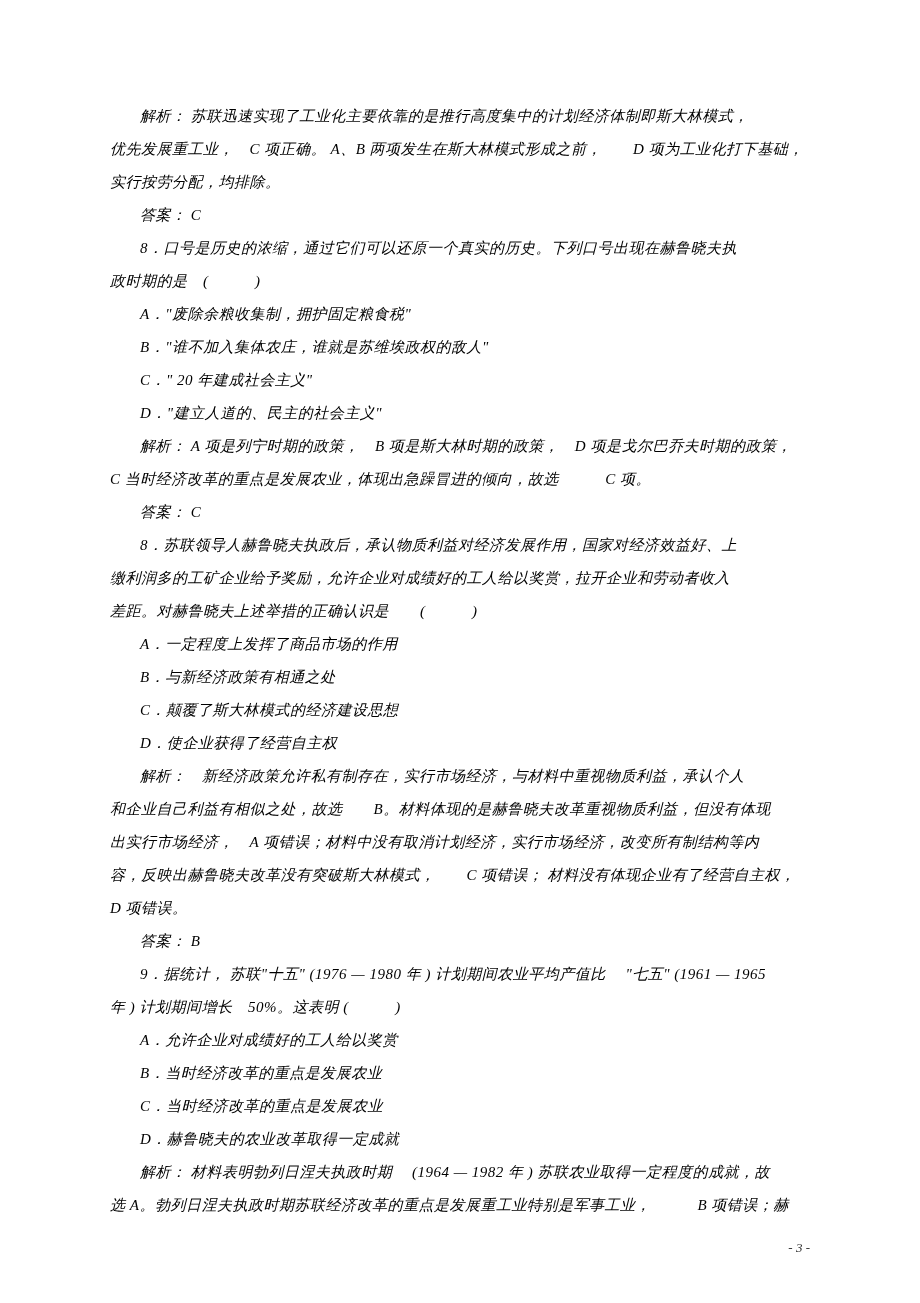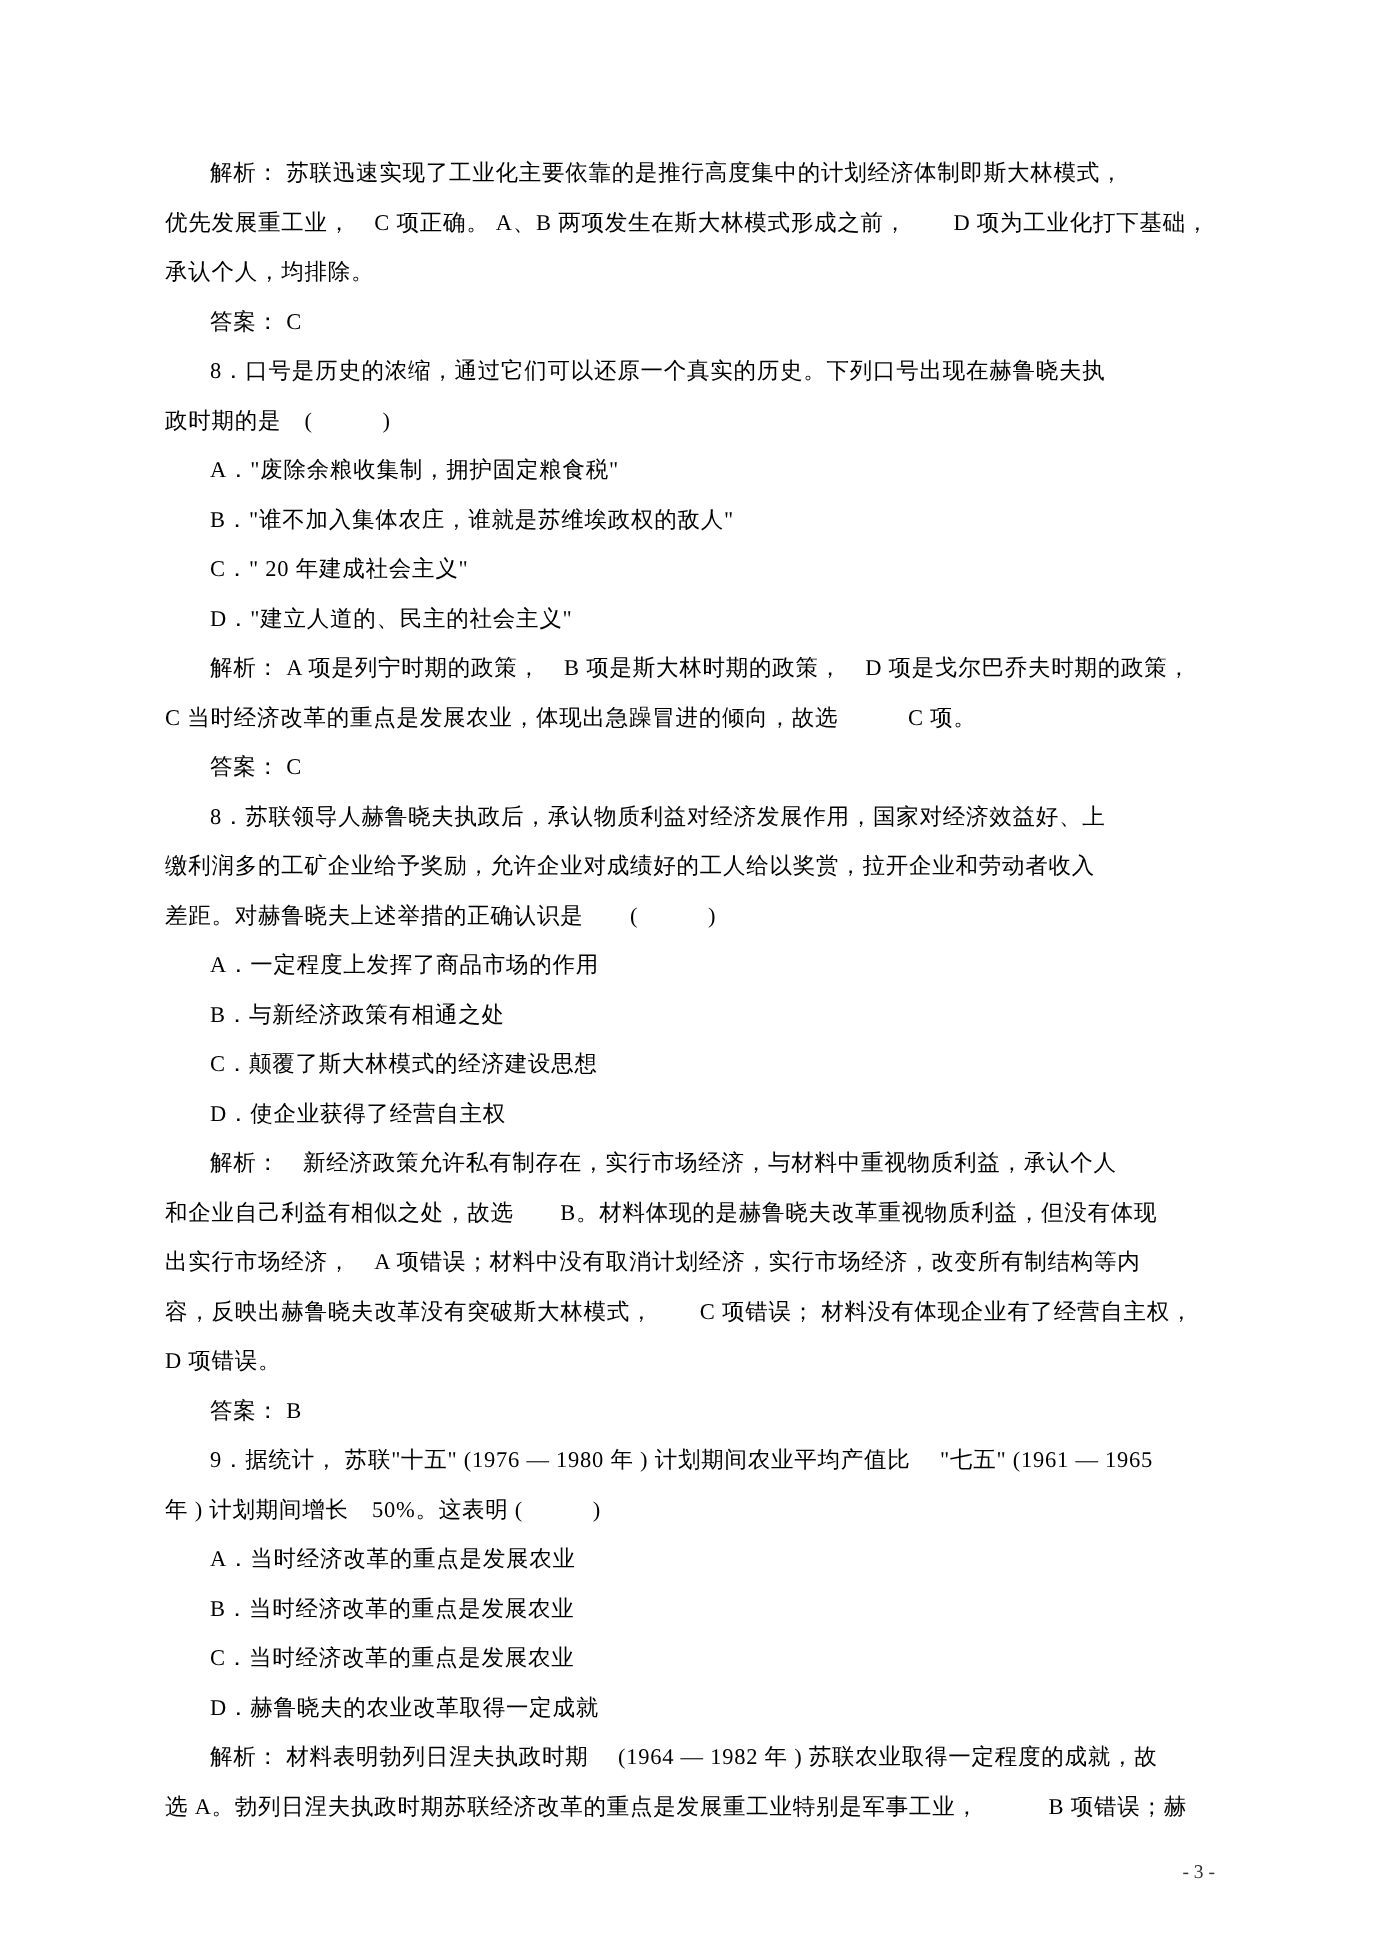--- a/index.html
+++ b/index.html
@@ -1,18 +1,19 @@
 <!DOCTYPE html>
 <html><head>
   <meta charset="utf-8">
   <style>
     * {
       margin: 0;
       padding: 0;
       box-sizing: border-box;
+      font-style: italic;
     }
     body {
       font-family: "SimSun", "宋体", serif;
       font-size: 15px;
       line-height: 2.2;
       color: #000;
       background: #fff;
       width: 920px;
       padding: 100px 110px 40px 110px;
       position: relative;
@@ -39,21 +40,21 @@
       right: 110px;
       font-size: 13px;
       color: #333;
     }
   </style>
 </head>
 <body>
 
 <p class="para">解析： 苏联迅速实现了工业化主要依靠的是推行高度集中的计划经济体制即斯大林模式，</p>
 <p class="noindent">优先发展重工业，　C 项正确。 A、B 两项发生在斯大林模式形成之前，　　D 项为工业化打下基础，</p>
-<p class="noindent">承认个人，均排除。</p>
+<p class="noindent">实行按劳分配，均排除。</p>
 <p class="para">答案： C</p>
 
 <p class="para">8．口号是历史的浓缩，通过它们可以还原一个真实的历史。下列口号出现在赫鲁晓夫执</p>
 <p class="noindent">政时期的是　(　　　)</p>
 <p class="option">A．"废除余粮收集制，拥护固定粮食税"</p>
 <p class="option">B．"谁不加入集体农庄，谁就是苏维埃政权的敌人"</p>
 <p class="option">C．" 20 年建成社会主义"</p>
 <p class="option">D．"建立人道的、民主的社会主义"</p>
 <p class="para">解析： A 项是列宁时期的政策，　B 项是斯大林时期的政策，　D 项是戈尔巴乔夫时期的政策，</p>
 <p class="noindent">C 当时经济改革的重点是发展农业，体现出急躁冒进的倾向，故选　　　C 项。</p>
@@ -68,20 +69,20 @@
 <p class="option">D．使企业获得了经营自主权</p>
 <p class="para">解析：　新经济政策允许私有制存在，实行市场经济，与材料中重视物质利益，承认个人</p>
 <p class="noindent">和企业自己利益有相似之处，故选　　B。材料体现的是赫鲁晓夫改革重视物质利益，但没有体现</p>
 <p class="noindent">出实行市场经济，　A 项错误；材料中没有取消计划经济，实行市场经济，改变所有制结构等内</p>
 <p class="noindent">容，反映出赫鲁晓夫改革没有突破斯大林模式，　　C 项错误；  材料没有体现企业有了经营自主权，</p>
 <p class="noindent">D 项错误。</p>
 <p class="para">答案： B</p>
 
 <p class="para">9．据统计， 苏联"十五"  (1976 — 1980 年 ) 计划期间农业平均产值比　 "七五"  (1961 — 1965</p>
 <p class="noindent">年 ) 计划期间增长　50%。这表明 (　　　)</p>
-<p class="option">A．当时经济改革的重点是发展农业</p>
+<p class="option">A．允许企业对成绩好的工人给以奖赏</p>
 <p class="option">B．当时经济改革的重点是发展农业</p>
 <p class="option">C．当时经济改革的重点是发展农业</p>
 <p class="option">D．赫鲁晓夫的农业改革取得一定成就</p>
 <p class="para">解析：  材料表明勃列日涅夫执政时期　 (1964 — 1982 年 ) 苏联农业取得一定程度的成就，故</p>
 <p class="noindent">选 A。勃列日涅夫执政时期苏联经济改革的重点是发展重工业特别是军事工业，　　　B 项错误；赫</p>
 
 <div class="page-num">- 3 -</div>
 
 </body></html>

